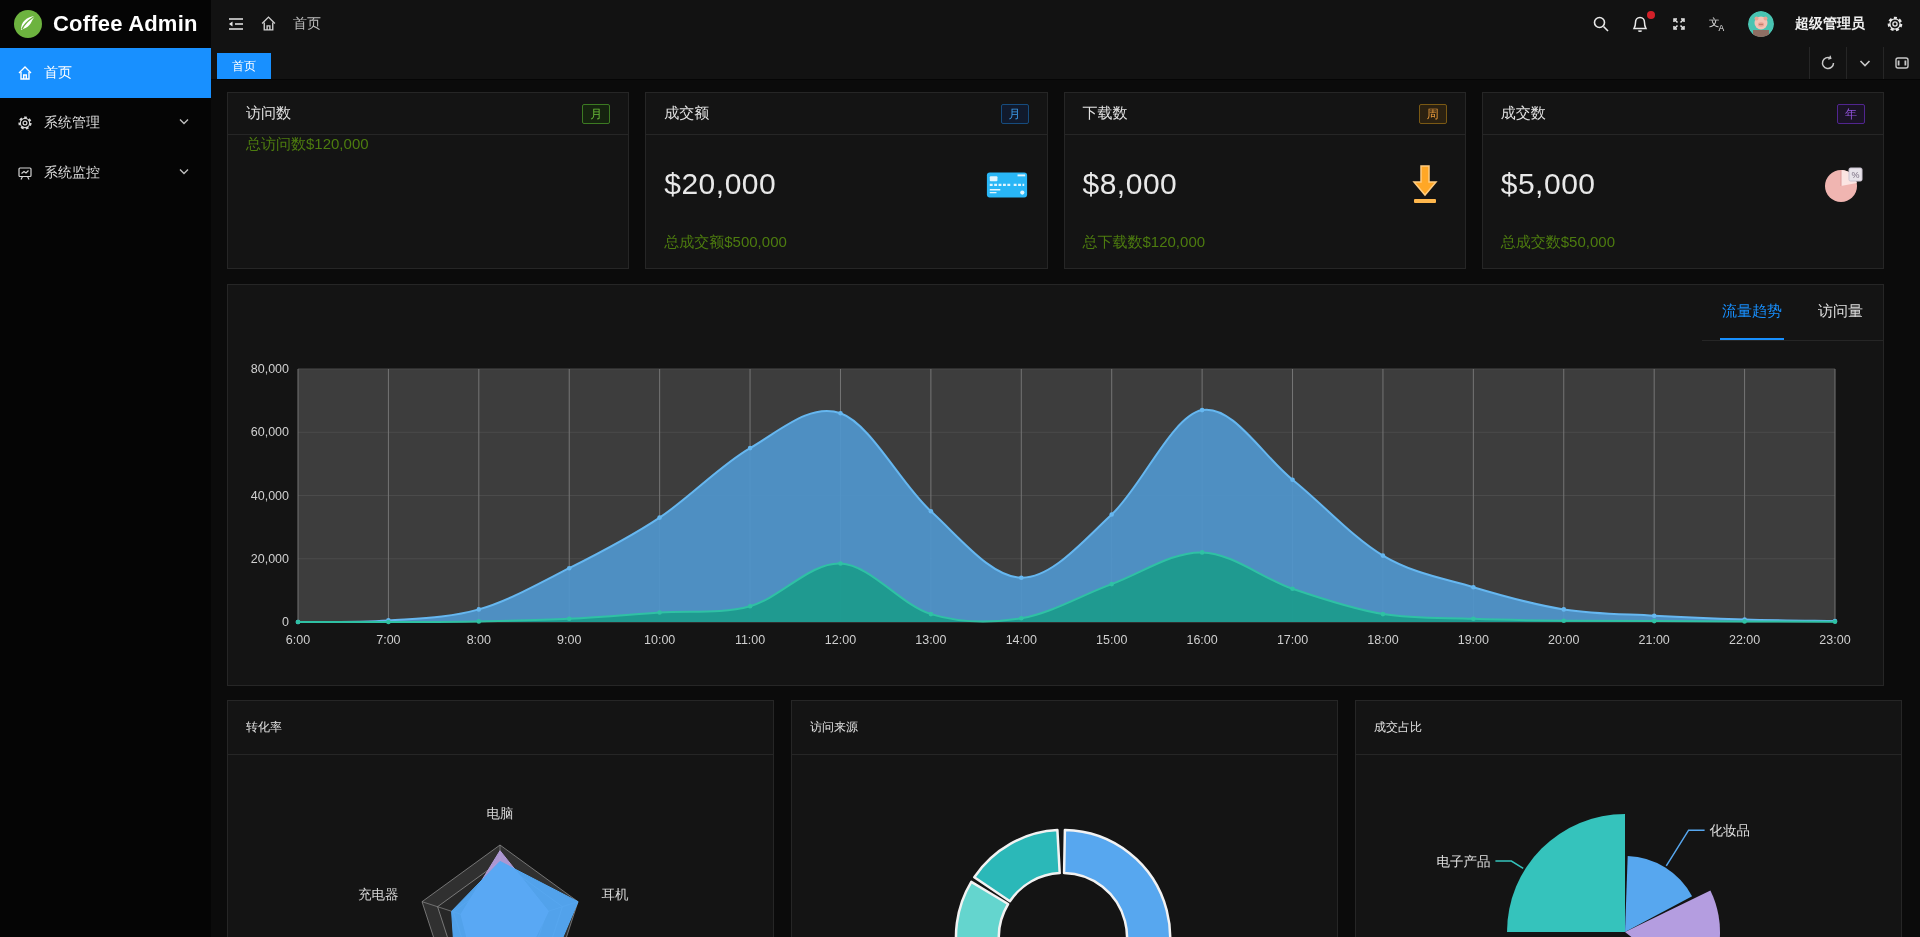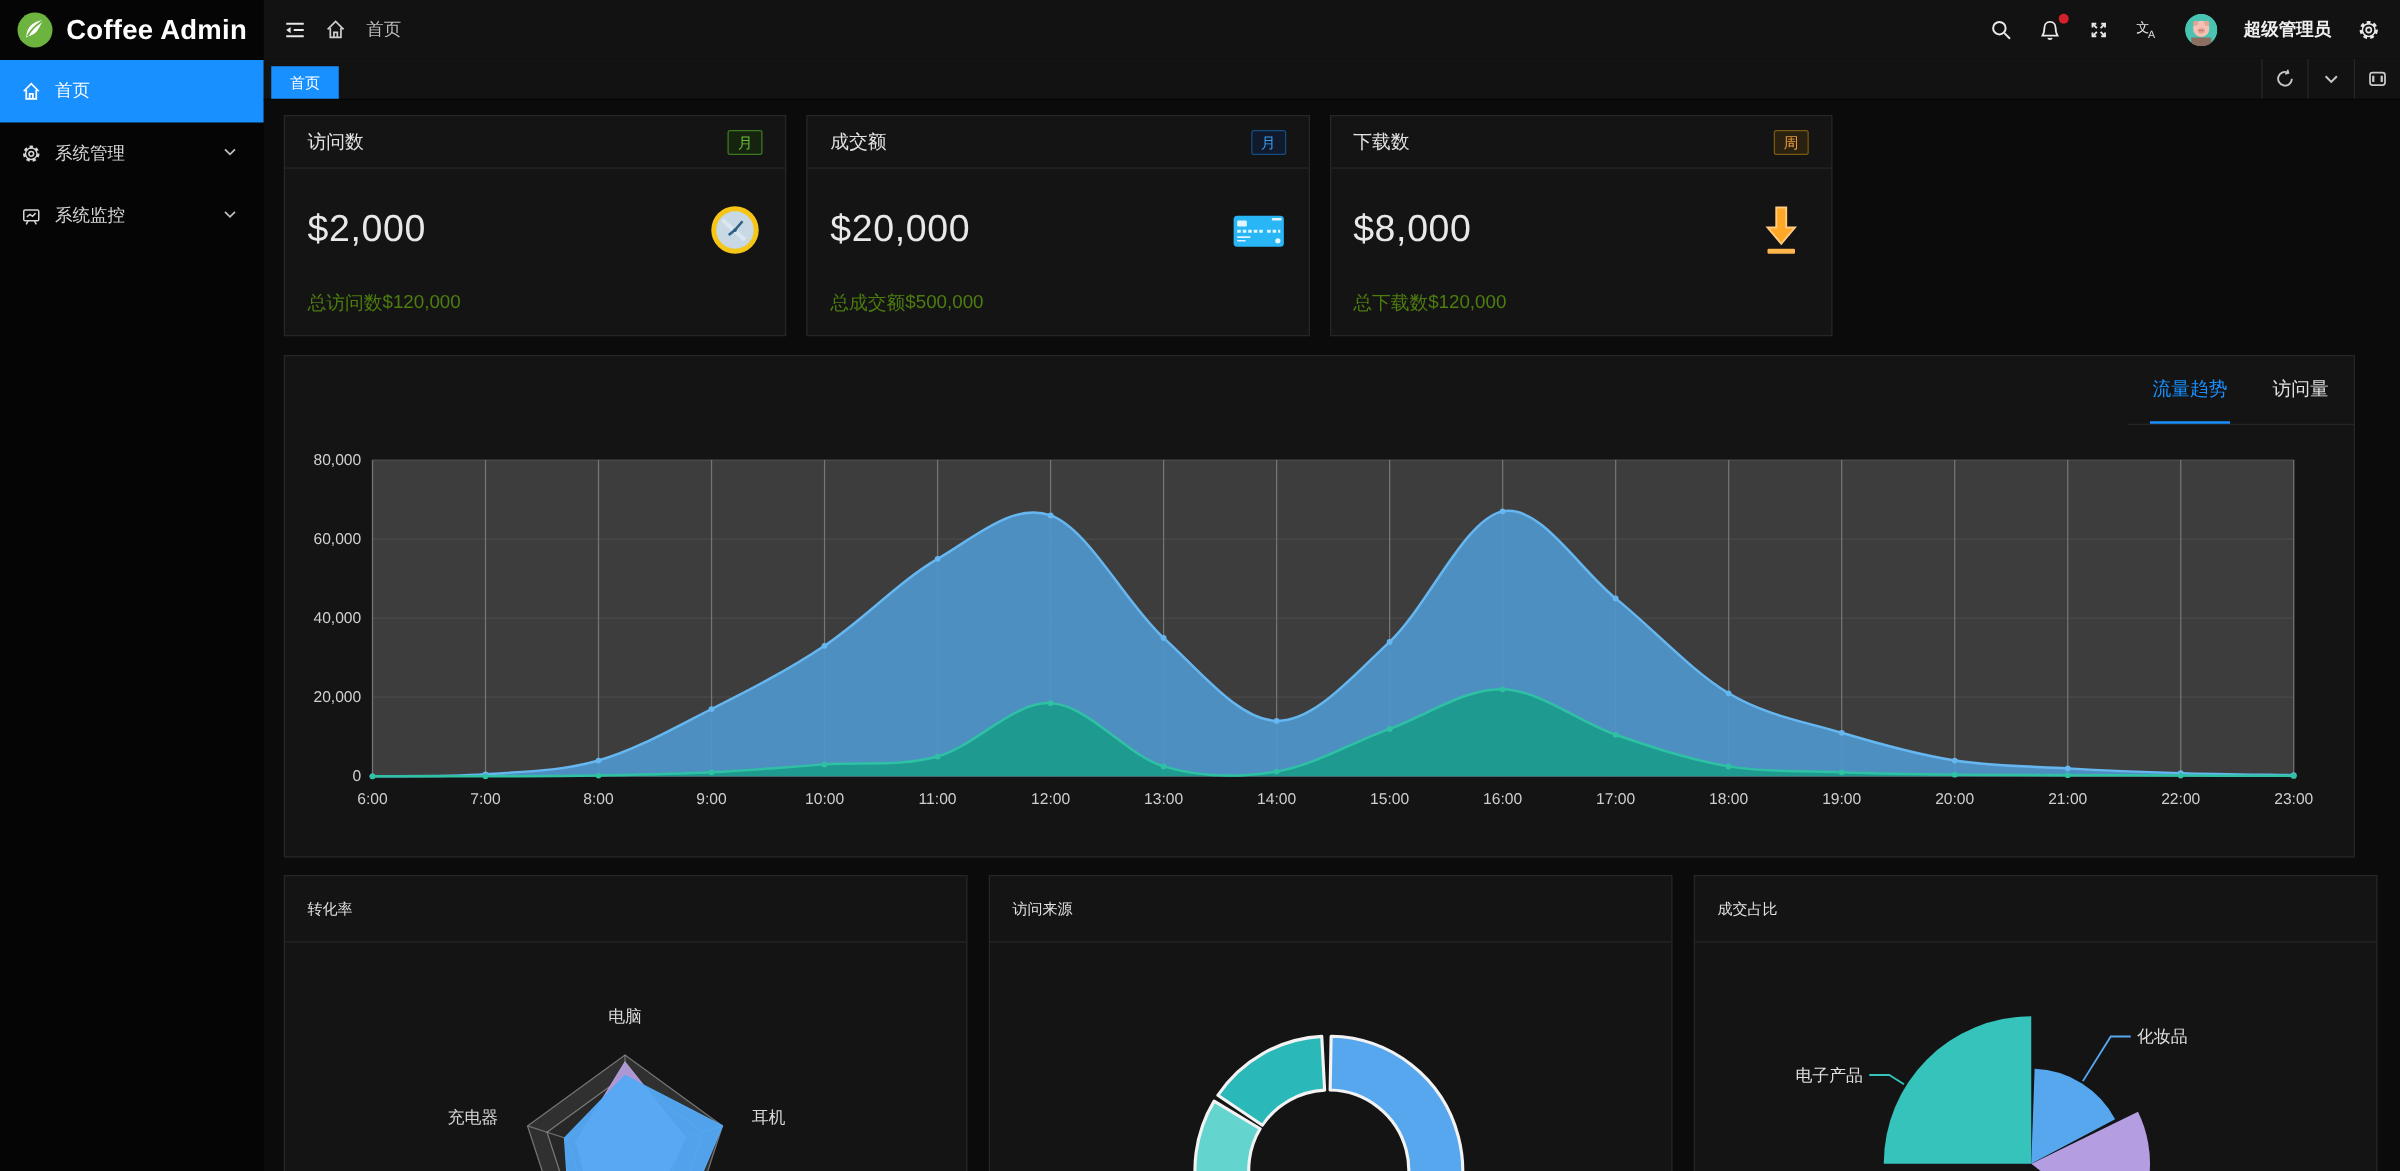--- a/index.html
+++ b/index.html
@@ -221,33 +221,20 @@
 
     <div class="content">
 
       <div class="stat-row">
 
         <div class="card stat-card">
           <div class="card-header">
             <span>访问数</span>
             <span class="stat-badge" style="color: rgb(106, 190, 57); border-color: rgb(60, 122, 34); background: rgb(21, 35, 15);">月</span>
           </div>
-          <div class="stat-body">
-            <span class="stat-value">$2,000</span>
-            <span class="stat-icon">
-              <svg width="44" height="44" viewBox="0 0 44 44">
-                <circle cx="22" cy="22" r="19" fill="#f5c518"></circle>
-                <circle cx="22" cy="22" r="15" fill="#c8d8e4"></circle>
-                <path d="M12,14 L30,30" stroke="#e4eef5" stroke-width="3" opacity="0.7"></path>
-                <path d="M22,22 L28,15" stroke="#2b5f84" stroke-width="2"></path>
-                <path d="M22,22 L17,26" stroke="#2b5f84" stroke-width="2"></path>
-                <circle cx="22" cy="22" r="1.5" fill="#2b5f84"></circle>
-              </svg>
-            </span>
-          </div>
           <div class="stat-footer">
             <span>总访问数</span>
             <span>$120,000</span>
           </div>
         </div>
 
         <div class="card stat-card">
           <div class="card-header">
             <span>成交额</span>
             <span class="stat-badge" style="color: rgb(60, 154, 232); border-color: rgb(22, 76, 126); background: rgb(17, 26, 44);">月</span>
@@ -284,20 +271,42 @@
                 <rect x="11" y="37" width="22" height="4" rx="1" fill="#ffb74d"></rect>
               </svg>
             </span>
           </div>
           <div class="stat-footer">
             <span>总下载数</span>
             <span>$120,000</span>
           </div>
         </div>
 
+        <div class="card stat-card">
+          <div class="card-header">
+            <span>成交数</span>
+            <span class="stat-badge" style="color: rgb(146, 84, 222); border-color: rgb(81, 37, 143); background: rgb(26, 19, 37);">年</span>
+          </div>
+          <div class="stat-body">
+            <span class="stat-value">$5,000</span>
+            <span class="stat-icon">
+              <svg width="44" height="44" viewBox="0 0 44 44">
+                <circle cx="20" cy="24" r="16" fill="#f0b5b1"></circle>
+                <path d="M20,24 L20,8 A16,16 0 0 1 35.8,21 Z" fill="#fbe4e2"></path>
+                <path d="M20,24 L20,8" stroke="#d99" stroke-width="1"></path>
+                <rect x="28" y="6" width="13" height="13" rx="1.5" fill="#e8e3ea" stroke="#c9c2cf"></rect>
+                <text x="30.5" y="16" font-size="9" fill="#7a6f82">%</text>
+              </svg>
+            </span>
+          </div>
+          <div class="stat-footer">
+            <span>总成交数</span>
+            <span>$50,000</span>
+          </div>
+        </div>
       </div>
 
       <div class="card trend-card">
         <div class="trend-tabs">
           <div class="trend-tab active">
             <span>流量趋势</span>
           </div>
           <div class="trend-tab">
             <span>访问量</span>
           </div>

